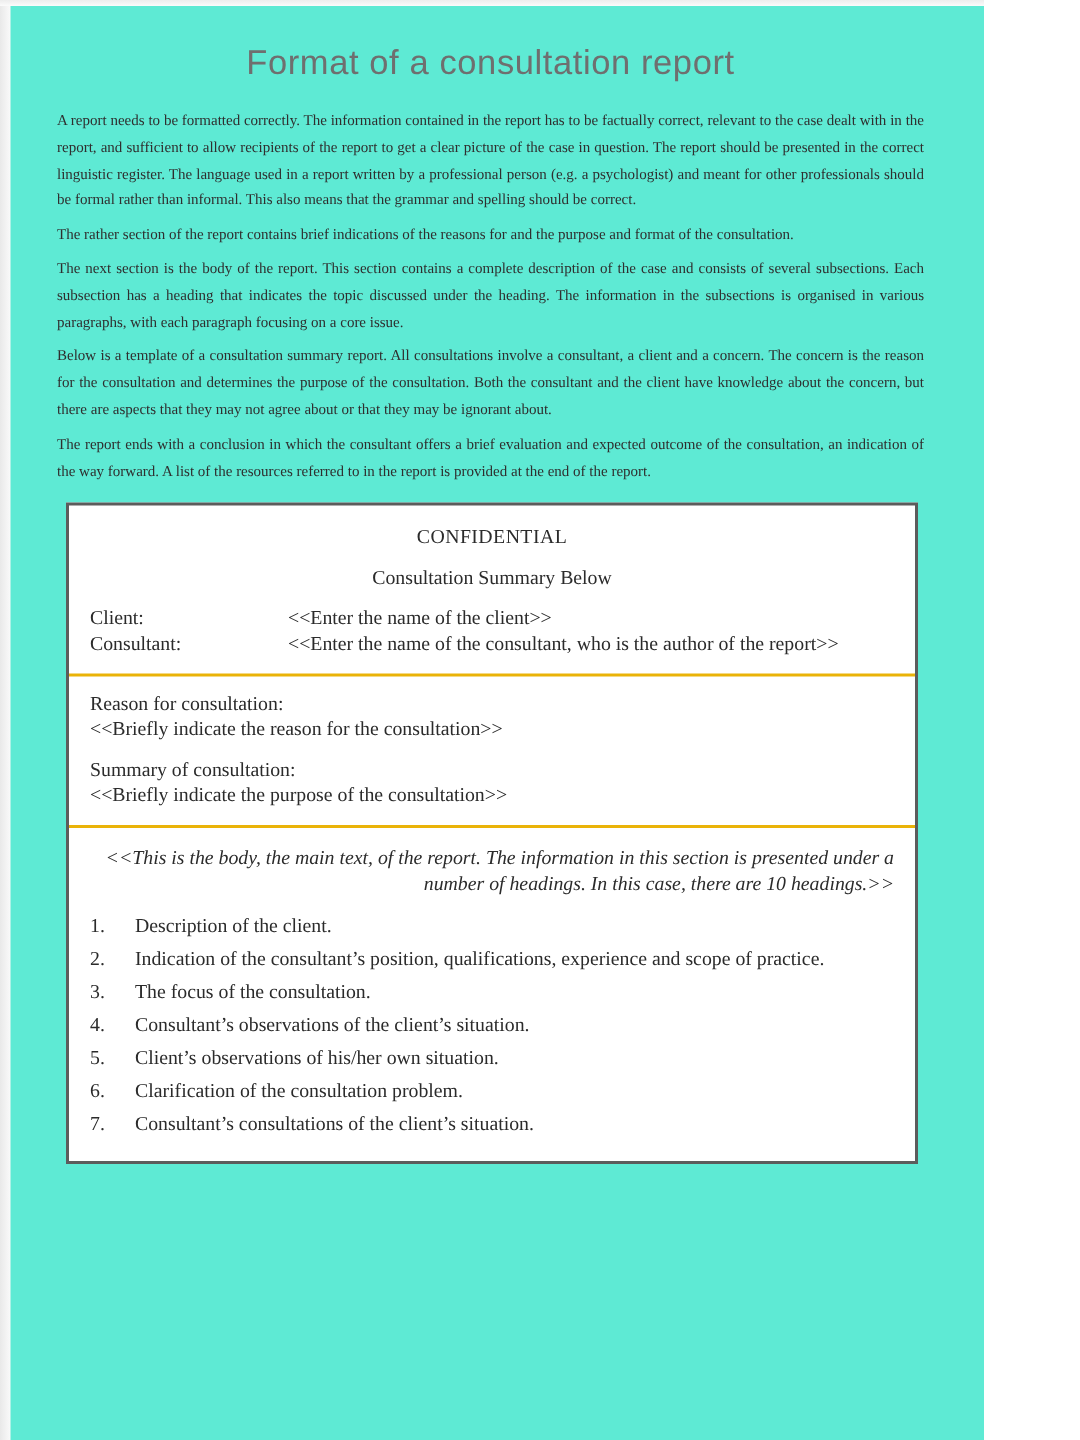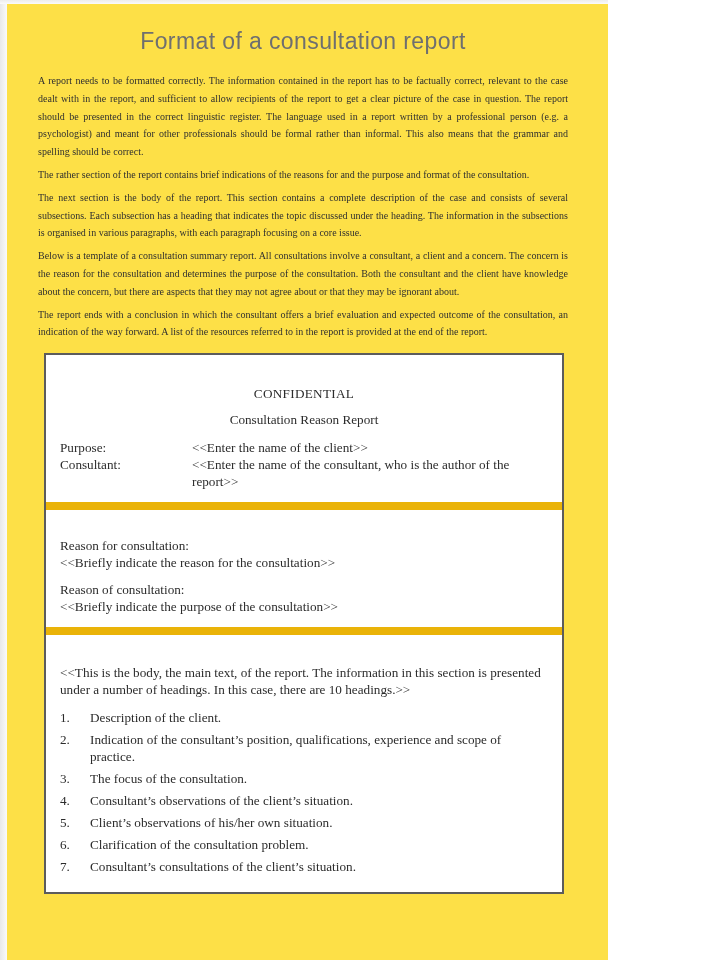--- a/index.html
+++ b/index.html
@@ -2,23 +2,23 @@
 <html><head>
 <meta charset="utf-8">
 <style>
   html, body {
     margin: 0;
     padding: 0;
     background: #ffffff;
   }
   .page {
     position: relative;
-    width: 608px;
+    width: 656px;
     height: 960px;
-    background: #fde047;
+    background: #5eead4;
     overflow: hidden;
     font-family: "Liberation Serif", serif;
     color: #333333;
     box-sizing: border-box;
   }
   .edge-left {
     position: absolute;
     left: 0; top: 0;
     width: 7px; height: 100%;
     background: linear-gradient(to right, #e9e9e9, #fafafa);
@@ -48,37 +48,37 @@
     text-align: justify;
     margin: 0 0 5px 0;
     color: #2f2f2f;
   }
   .tbox {
     margin: 12px 4px 0 6px;
     border: 2px solid #5c5c5c;
     background: #ffffff;
   }
   .tbox-section {
-    padding: 27px 14px 12px 14px;
+    padding: 9px 14px 12px 14px;
     font-size: 13.2px;
     line-height: 17.2px;
     color: #2b2b2b;
   }
   .tbox-section + .tbox-section {
-    border-top: 8px solid #eab308;
+    border-top: 2px solid #eab308;
   }
   .center-line { text-align: center; }
   .confidential-line { margin: 3px 0 9px 0; letter-spacing: 0.3px; }
   .subtitle-line { margin: 0 0 10px 0; }
   .field-row { display: flex; }
   .field-label { flex: 0 0 132px; }
   .field-value { flex: 1; }
   .entry { margin: 0 0 9px 0; }
   .entry:last-child { margin-bottom: 0; }
-  .body-intro { margin: 2px 0 11px 0; text-align: left; }
+  .body-intro { margin: 2px 0 11px 0; text-align: right; font-style: italic; }
   .list-item { display: flex; margin: 0 0 5px 0; line-height: 17px; }
   .list-num { flex: 0 0 30px; }
   .list-text { flex: 1; }
 </style>
 </head>
 <body>
 
 <div class="page">
   <div class="edge-left"></div>
   <div class="edge-top"></div>
@@ -90,39 +90,39 @@
     <p class="body-par">A report needs to be formatted correctly. The information contained in the report has to be factually correct, relevant to the case dealt with in the report, and sufficient to allow recipients of the report to get a clear picture of the case in question. The report should be presented in the correct linguistic register. The language used in a report written by a professional person (e.g. a psychologist) and meant for other professionals should be formal rather than informal. This also means that the grammar and spelling should be correct.</p>
     <p class="body-par">The rather section of the report contains brief indications of the reasons for and the purpose and format of the consultation.</p>
     <p class="body-par">The next section is the body of the report. This section contains a complete description of the case and consists of several subsections. Each subsection has a heading that indicates the topic discussed under the heading. The information in the subsections is organised in various paragraphs, with each paragraph focusing on a core issue.</p>
     <p class="body-par">Below is a template of a consultation summary report. All consultations involve a consultant, a client and a concern. The concern is the reason for the consultation and determines the purpose of the consultation. Both the consultant and the client have knowledge about the concern, but there are aspects that they may not agree about or that they may be ignorant about.</p>
     <p class="body-par">The report ends with a conclusion in which the consultant offers a brief evaluation and expected outcome of the consultation, an indication of the way forward. A list of the resources referred to in the report is provided at the end of the report.</p>
 
     <div class="tbox">
 
       <div class="tbox-section">
         <div class="center-line confidential-line">CONFIDENTIAL</div>
-        <div class="center-line subtitle-line">Consultation Reason Report</div>
+        <div class="center-line subtitle-line">Consultation Summary Below</div>
 
         <div class="field-row">
-          <span class="field-label">Purpose:</span>
+          <span class="field-label">Client:</span>
           <span class="field-value">&lt;&lt;Enter the name of the client&gt;&gt;</span>
         </div>
         <div class="field-row">
           <span class="field-label">Consultant:</span>
           <span class="field-value">&lt;&lt;Enter the name of the consultant, who is the author of the report&gt;&gt;</span>
         </div>
       </div>
 
       <div class="tbox-section">
         <div class="entry">
           <div>Reason for consultation:</div>
           <div>&lt;&lt;Briefly indicate the reason for the consultation&gt;&gt;</div>
         </div>
         <div class="entry">
-          <div>Reason of consultation:</div>
+          <div>Summary of consultation:</div>
           <div>&lt;&lt;Briefly indicate the purpose of the consultation&gt;&gt;</div>
         </div>
       </div>
 
       <div class="tbox-section">
         <p class="body-intro">&lt;&lt;This is the body, the main text, of the report. The information in this section is presented under a number of headings. In this case, there are 10 headings.&gt;&gt;</p>
 
         <div class="list-item">
           <span class="list-num">1.</span>
           <span class="list-text">Description of the client.</span>

